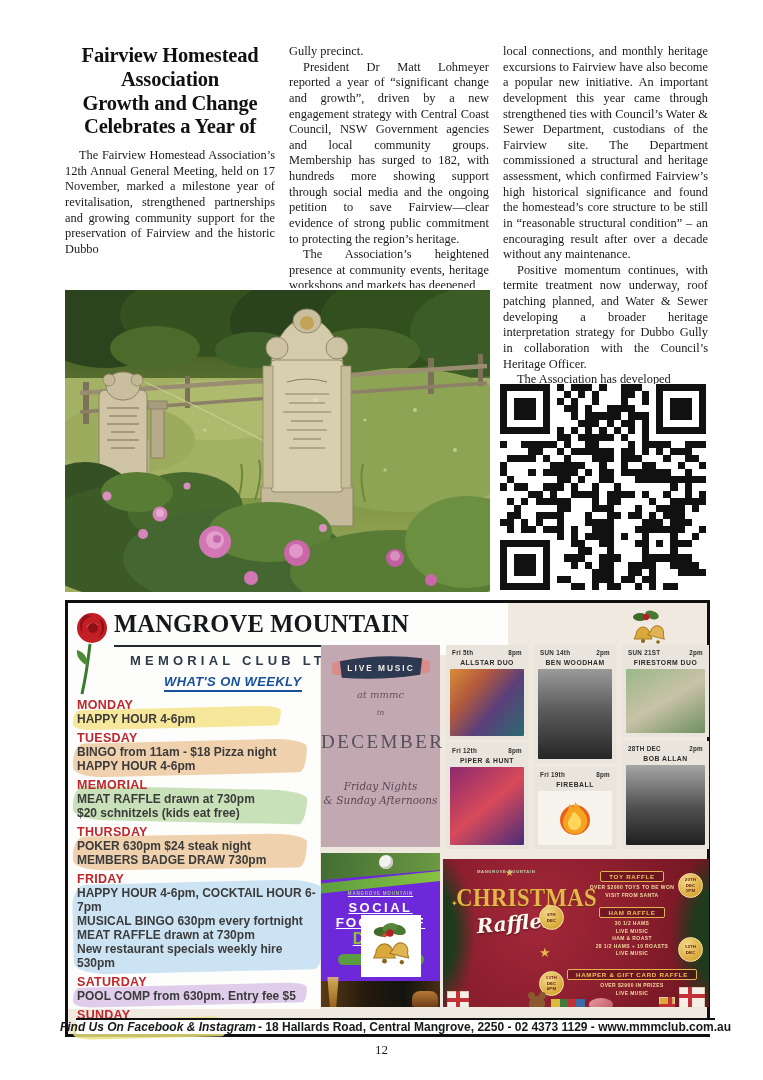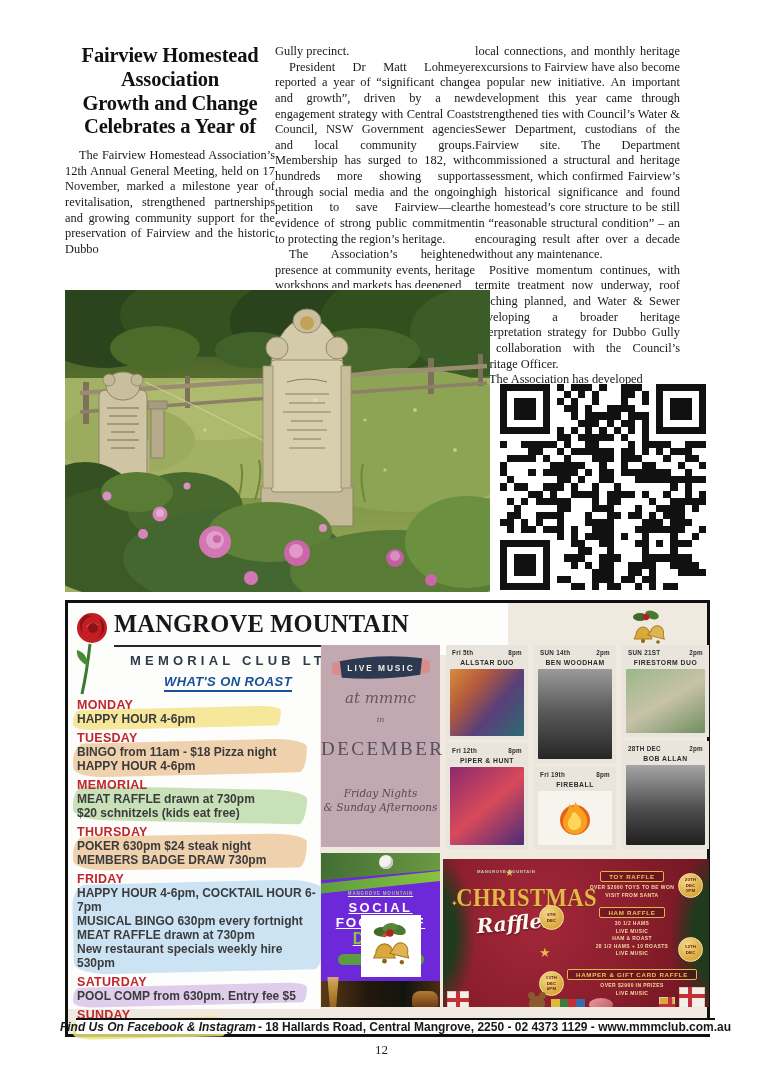--- a/index.html
+++ b/index.html
@@ -4,21 +4,21 @@
 <style>
   * { margin:0; padding:0; box-sizing:border-box; }
   html,body { background:#ffffff; }
   .page {
     position:relative; width:763px; height:1080px; background:#ffffff;
     font-family:"Liberation Serif", serif; color:#1a1a1a; overflow:hidden;
   }
 
   
   .article { position:absolute; left:65px; top:44px; width:643px; height:244px;
-    display:flex; }
+    display:flex; gap:14px; }
   .col { overflow:hidden; }
   .col1 { width:210px; } .col2 { width:200px; } .col3 { width:205px; height:340px; }
   .headline { font-weight:bold; font-size:20.5px; line-height:1.16; text-align:center;
     letter-spacing:-0.2px; margin-bottom:9px; color:#111; }
   .para { font-size:12.4px; line-height:1.26; text-align:justify; color:#191919; }
   .para.indent { text-indent:14px; }
 
   
   .photo { position:absolute; left:65px; top:290px; width:425px; height:302px; }
   .photo svg { display:block; width:100%; height:100%; }
@@ -60,21 +60,21 @@
   .b-thu::before { background:#ecc9a0; transform:rotate(-0.8deg); }
   .b-fri::before { background:#c3def2; right:-6px; }
   .b-sat::before { background:#d9c4e8; }
   .b-sun::before { background:#e9e07c; right:90px; }
 
   
   .live { position:absolute; left:253px; top:42px; width:119px; height:202px;
     background:#c2a9b1; text-align:center; }
   .live .ribbon { margin:10px auto 0; width:98px; height:27px; display:block; }
   .live .scr1 { margin-top:7px; font-family:"DejaVu Serif", serif; font-style:italic;
-    font-size:15px; color:#6d5260; }
+    font-size:10px; color:#6d5260; }
   .live .scr2 { margin-top:8px; font-family:"DejaVu Serif", serif; font-style:italic;
     font-size:8px; color:#6d5260; }
   .live .month { margin-top:14px; font-family:"Liberation Serif", serif; font-size:19px;
     letter-spacing:2.5px; color:#554e5c; }
   .live .scr3 { margin-top:26px; font-family:"DejaVu Serif", serif; font-style:italic;
     font-size:10.5px; color:#5c4854; line-height:1.35; }
 
   
   .acts { position:absolute; left:378px; top:42px; width:263px; height:202px; }
   .act { position:absolute; background:#e9e5dc; display:flex; flex-direction:column; padding:3px 4px 4px; }
@@ -763,21 +763,21 @@
         <circle cx="18" cy="18" r="15" fill="#c41e25"></circle>
         <path d="M18,6 C9,8 6,16 9,23 C4,18 5,9 12,5 Z" fill="#8e1118"></path>
         <path d="M28,10 C32,16 31,24 24,28 C29,22 29,14 25,9 Z" fill="#8e1118"></path>
         <path d="M12,18 C14,12 22,11 25,16 C22,14 16,14 12,18 Z" fill="#e5555c"></path>
         <circle cx="19" cy="18" r="5" fill="#8e1118"></circle>
       </svg>
 
       <div class="club-name">MANGROVE MOUNTAIN</div>
       <div class="club-underline"></div>
       <div class="club-sub">MEMORIAL CLUB LTD.</div>
-      <div class="whats-on">WHAT'S ON ROAST</div>
+      <div class="whats-on">WHAT'S ON WEEKLY</div>
 
       <div class="schedule">
         <div class="day-block b-mon">
           <div class="day">MONDAY</div>
           <div class="sline">HAPPY HOUR 4-6pm</div>
         </div>
         <div class="day-block b-tue">
           <div class="day">TUESDAY</div>
           <div class="sline">BINGO from 11am  -  $18 Pizza night</div>
           <div class="sline">HAPPY HOUR 4-6pm</div>

